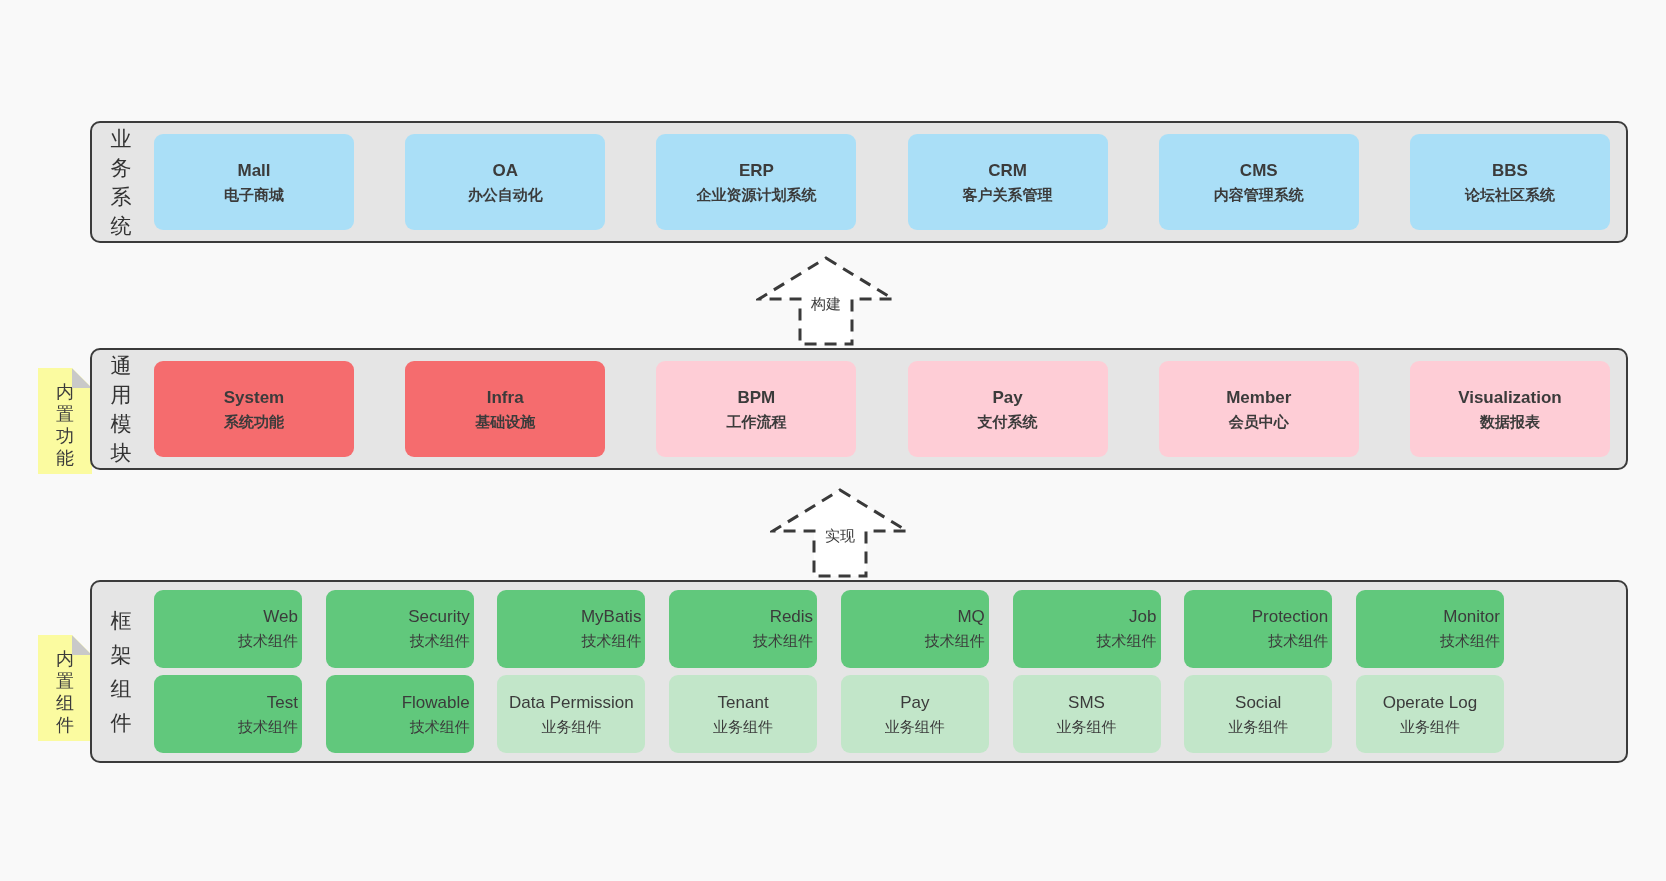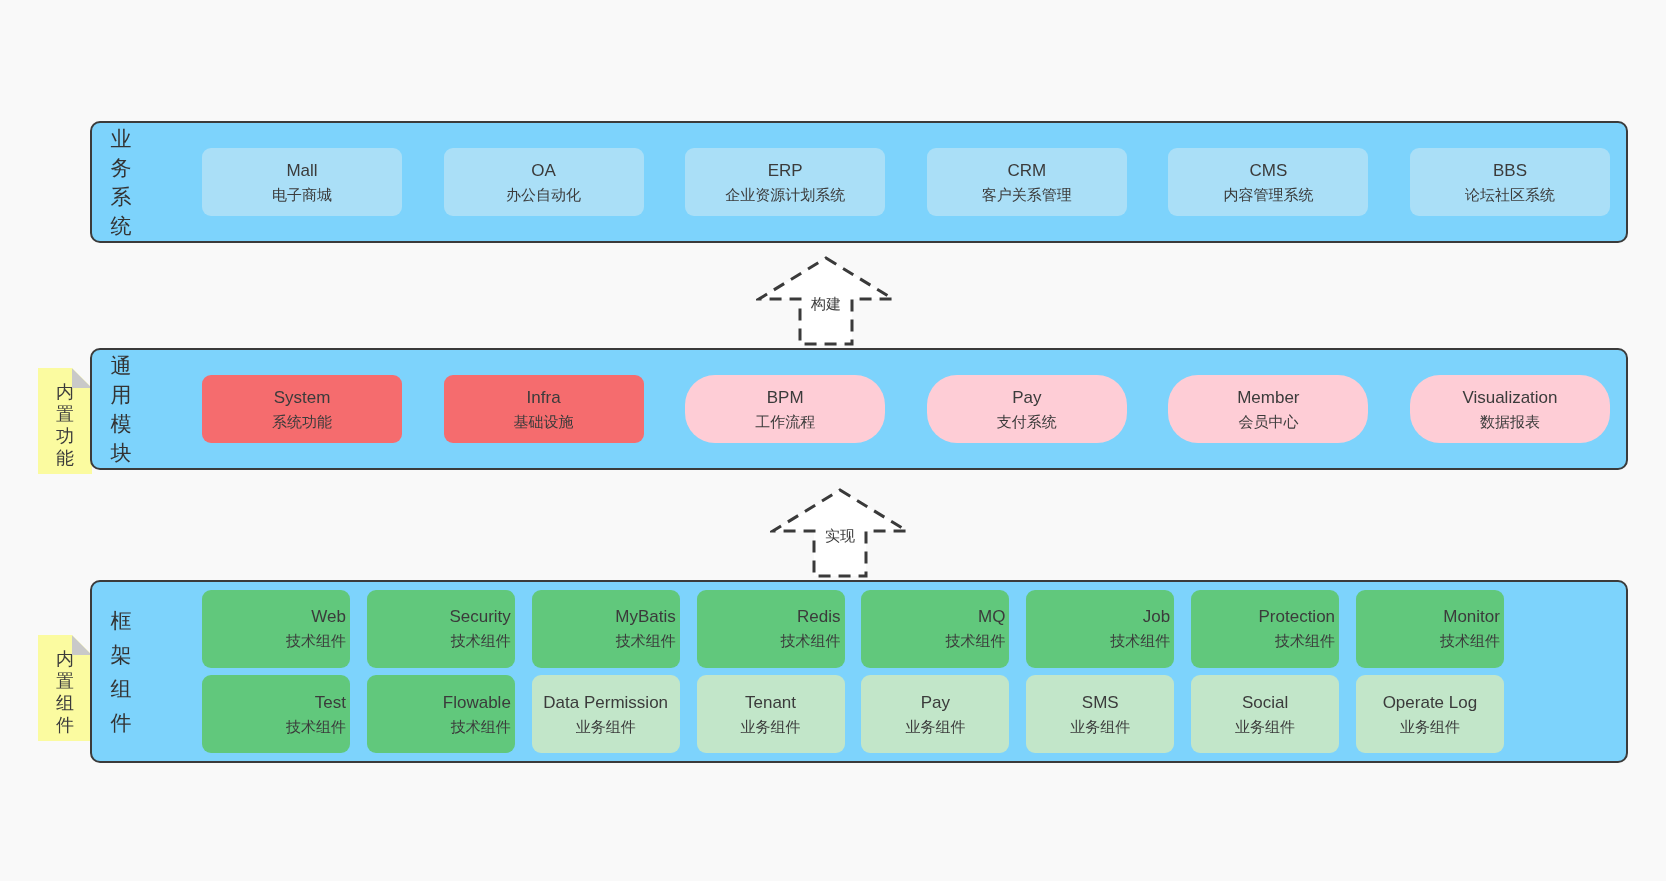--- a/index.html
+++ b/index.html
@@ -10,27 +10,26 @@
   #canvas {
     position:relative;
     width:1666px; height:881px;
     background:#f9f9f9;
     overflow:hidden;
   }
 
   
   .panel {
     position:absolute; left:90px; width:1538px;
-    background:#7dd3fc;
+    background:#e5e5e5;
     border:2px solid #3b3b3b;
     border-radius:10px;
     box-sizing:border-box;
     display:flex;
     z-index:2;
-    gap:48px;
   }
   .panel-business   { top:121px; height:122px; }
   .panel-modules    { top:348px; height:122px; }
   .panel-components { top:580px; height:183px; }
 
   .panel-label {
     align-self:center;
     margin-left:16px;
     width:26px;
     font-size:21px;
@@ -40,21 +39,21 @@
     line-height:29px;
     flex:0 0 auto;
   }
   .panel-components .panel-label { line-height:34px; }
 
   .boxes {
     flex:1;
     display:flex; align-items:center; justify-content:space-between;
     padding:0 16px 0 20px;
   }
-  .boxes .box { width:200px; height:68px; }
+  .boxes .box { width:200px; height:96px;font-weight:bold; }
 
   .rows {
     flex:1;
     display:flex; flex-direction:column; justify-content:space-evenly;
     padding:0 122px 0 20px;
   }
   .row { display:flex; justify-content:space-between; }
   .row .box { width:148px; height:78px; }
 
   
@@ -65,21 +64,21 @@
     text-align:center;
     color:#3b3b3b;
     box-sizing:border-box;
     padding:2px 4px;
   }
   .box-title { font-size:17px; line-height:24px; }
   .box-sub   { font-size:15px; line-height:23px; }
 
   .blue       { background:#aadff7; }
   .red        { background:#f56c6e; }
-  .pink       { background:#fecdd6;border-radius:30px; }
+  .pink       { background:#fecdd6; }
   .green      { background:#61c87c;align-items:flex-end; }
   .lightgreen { background:#c2e6c9; }
 
   
   .arrow { position:absolute; width:140px; height:92px; z-index:1; }
   .arrow-build     { left:756px; top:255px; }
   .arrow-implement { left:770px; top:487px; }
   .arrow-label {
     position:absolute; left:50%; top:40px; transform:translateX(-50%);
     background:#ffffff;

